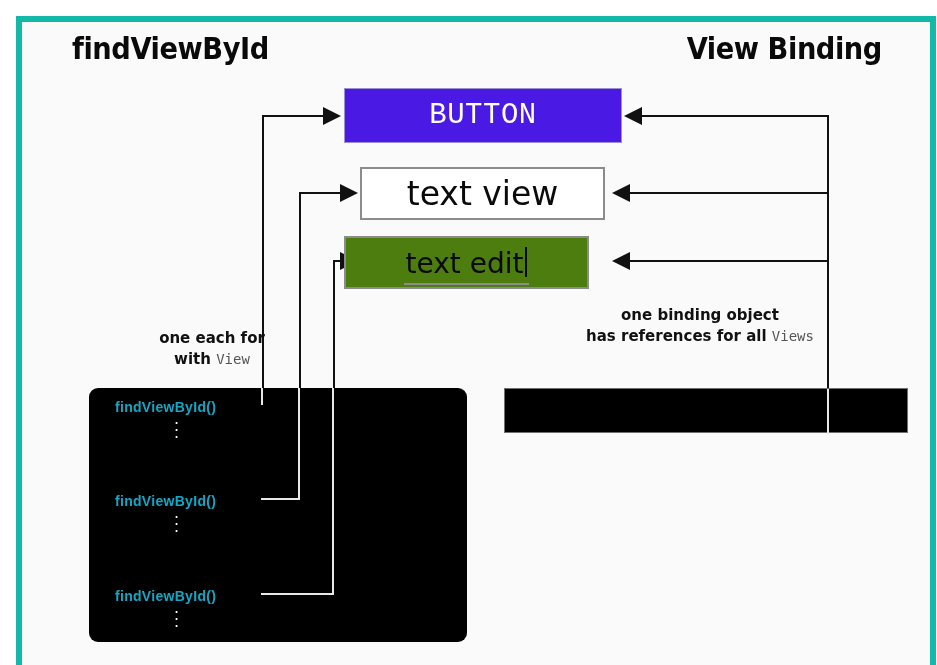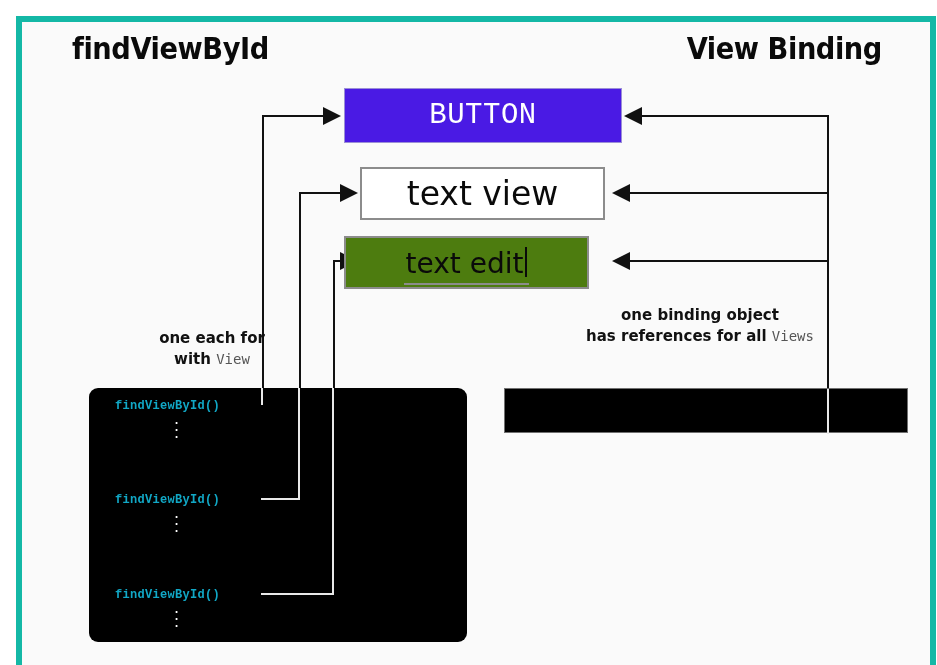--- a/index.html
+++ b/index.html
@@ -121,23 +121,23 @@
   #code-left {
     left: 67px; top: 366px; width: 378px; height: 254px;
     border-radius: 9px;
   }
   #code-right {
     left: 482px; top: 366px; width: 404px; height: 45px;
     border: 1px solid #707070;
   }
   .codeline {
     position: absolute;
-    font-family: Liberation Mono, monospace;
+    font-family: Liberation Sans, sans-serif;
     font-weight: bold;
-    font-size: 12px;
+    font-size: 14px;
     color: #11A8C6;
     white-space: nowrap;
     letter-spacing: 0.3px;
   }
   .dots {
     position: absolute;
     width: 3px;
     color: #ffffff;
     font-family: "DejaVu Sans", sans-serif;
     font-size: 16px;

